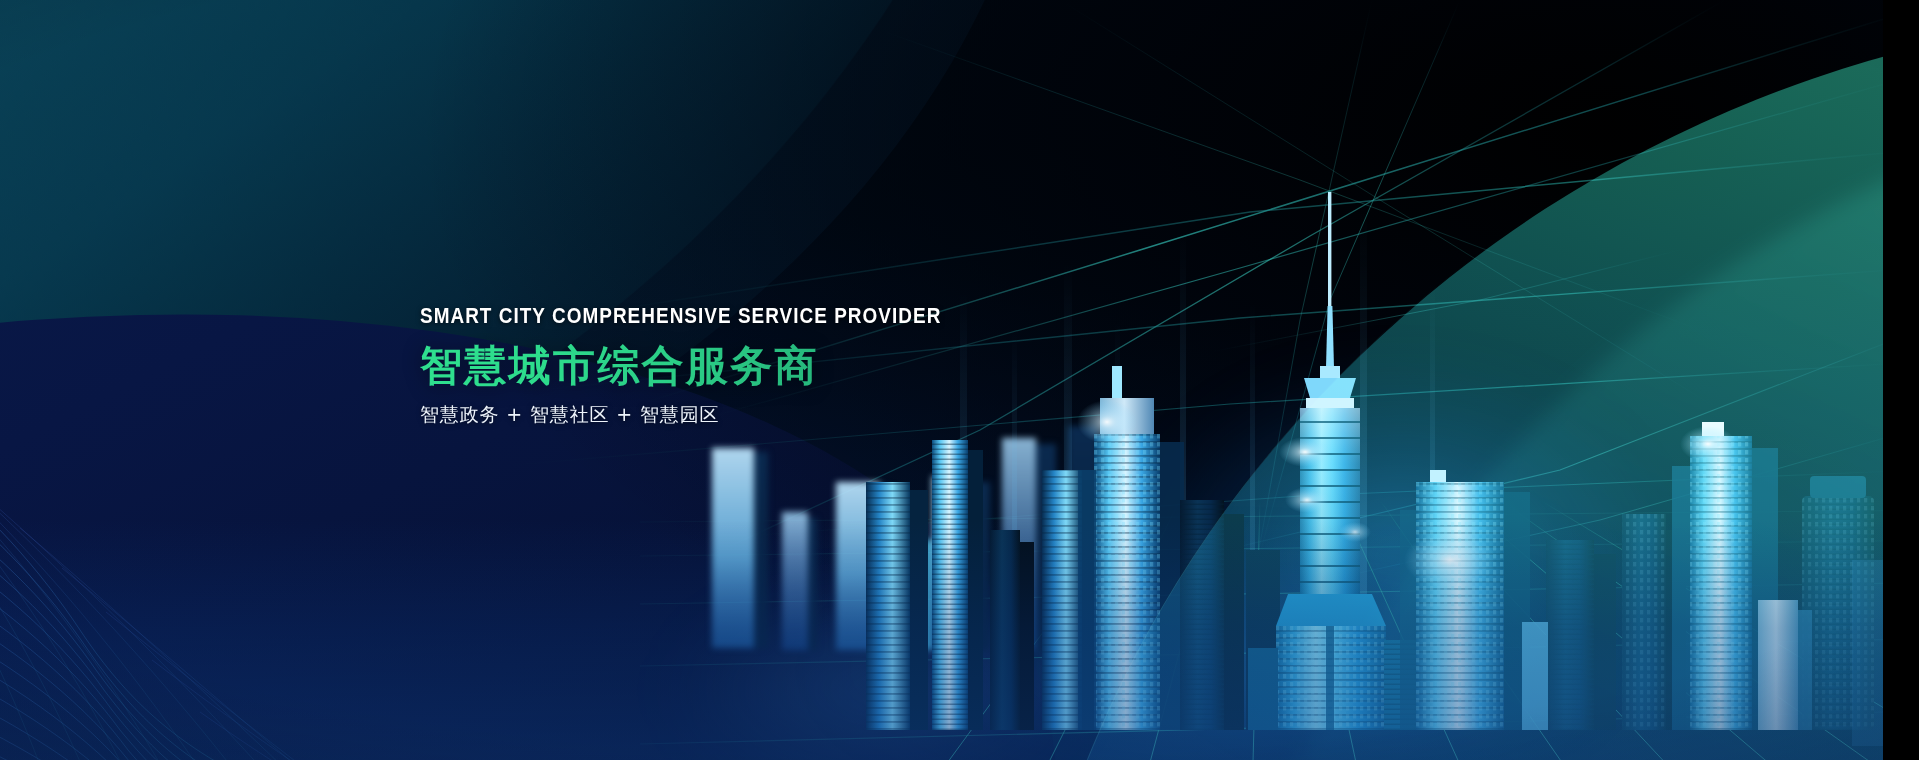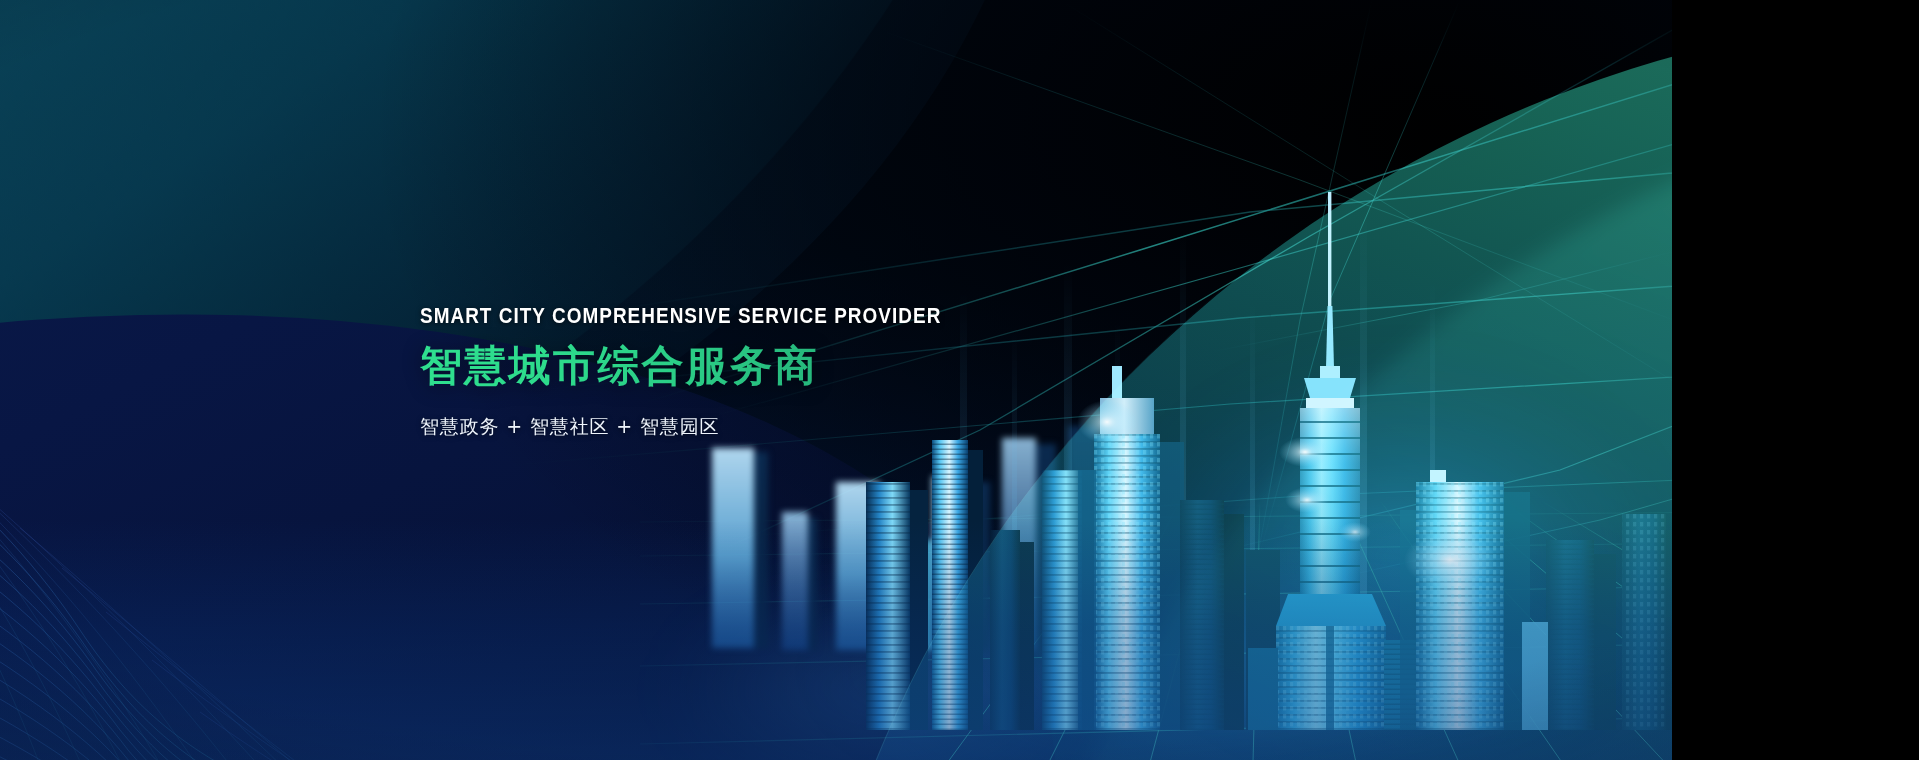--- a/index.html
+++ b/index.html
@@ -5,21 +5,21 @@
 <style>
   html,body{margin:0;padding:0;background:#000;}
   body{
     font-family:"Liberation Sans","DejaVu Sans",sans-serif;
     -webkit-font-smoothing:antialiased;
   }
 
   
   #banner{
     position:relative;
-    width:1672px;
+    width:1883px;
     height:760px;
     overflow:hidden;
     background:#03102a;
     user-select:none;
   }
   #banner *{box-sizing:border-box;}
 
   .layer{position:absolute;inset:0;pointer-events:none;}
 
   
@@ -199,21 +199,21 @@
       #1a7152 78%,
       #165c45 92%,
       #13503e 100%);
     -webkit-background-clip:text;
     background-clip:text;
     color:transparent;
     -webkit-text-fill-color:transparent;
     filter:drop-shadow(0 2px 10px rgba(0,0,0,.45));
   }
   .subline{
-    margin-top:28px;
+    margin-top:16px;
     font-family:"DejaVu Sans","Liberation Sans",sans-serif;
     font-weight:400;
     font-size:19px;
     line-height:1;
     letter-spacing:.045em;
     color:#eef4fb;
     white-space:nowrap;
     text-shadow:0 1px 5px rgba(0,0,0,.6);
   }
 </style>

